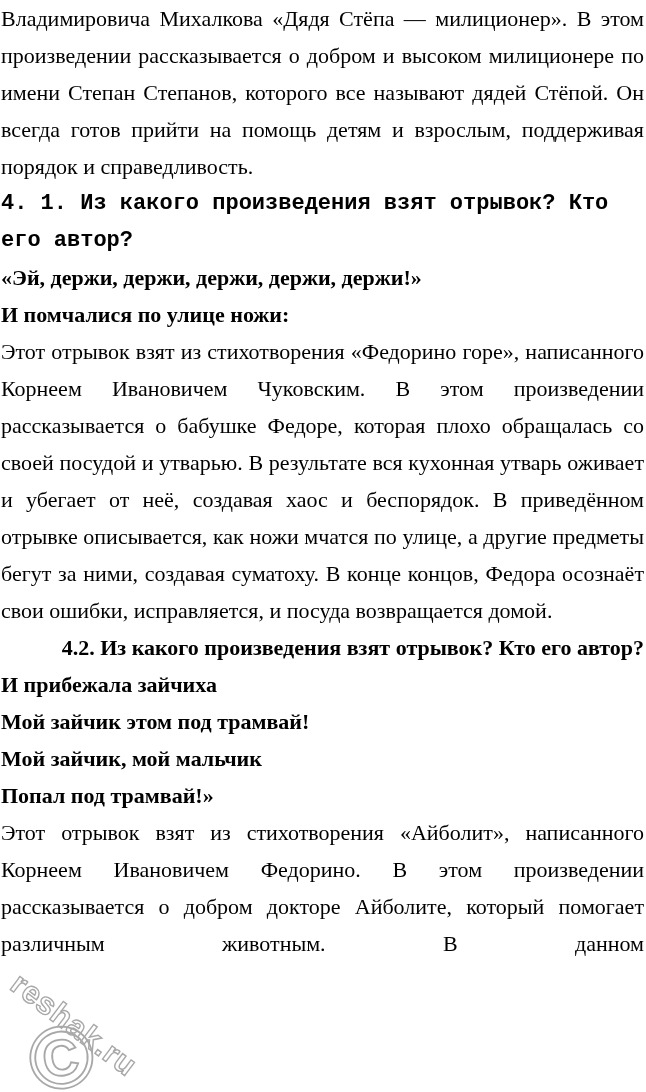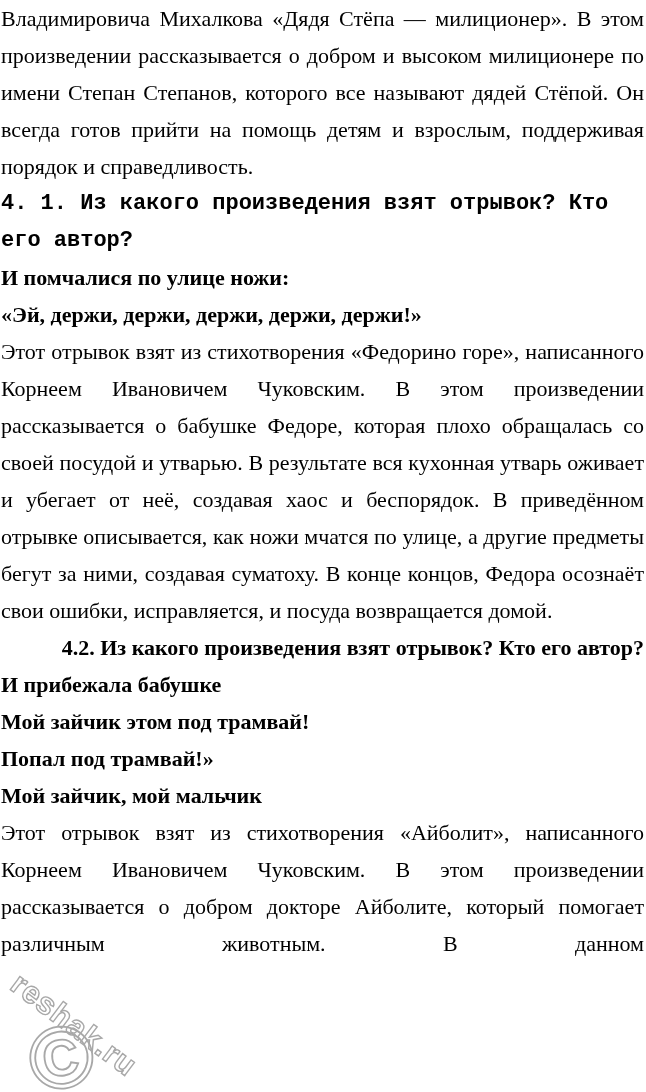--- a/index.html
+++ b/index.html
@@ -74,27 +74,27 @@
 
   <div class="watermark" aria-hidden="true">
     <span class="wm-text">reshak.ru</span>
     <span class="wm-copy">©</span>
   </div>
 
   <p class="para para-first">Владимировича Михалкова «Дядя Стёпа — милиционер». В этом произведении рассказывается о добром и высоком милиционере по имени Степан Степанов, которого все называют дядей Стёпой. Он всегда готов прийти на помощь детям и взрослым, поддерживая порядок и справедливость.</p>
 
   <p class="heading heading-first">4. 1. Из какого произведения взят отрывок? Кто его автор?</p>
 
+  <p class="verse">«Эй, держи, держи, держи, держи, держи!»</p>
   <p class="verse">И помчалися по улице ножи:</p>
-  <p class="verse">«Эй, держи, держи, держи, держи, держи!»</p>
 
   <p class="para">Этот отрывок взят из стихотворения «Федорино горе», написанного Корнеем Ивановичем Чуковским. В этом произведении рассказывается о бабушке Федоре, которая плохо обращалась со своей посудой и утварью. В результате вся кухонная утварь оживает и убегает от неё, создавая хаос и беспорядок. В приведённом отрывке описывается, как ножи мчатся по улице, а другие предметы бегут за ними, создавая суматоху. В конце концов, Федора осознаёт свои ошибки, исправляется, и посуда возвращается домой.</p>
 
   <p class="heading heading-second">4.2. Из какого произведения взят отрывок? Кто его автор?</p>
 
-  <p class="verse">И прибежала бабушке</p>
+  <p class="verse">И прибежала зайчиха</p>
   <p class="verse">Мой зайчик этом под трамвай!</p>
+  <p class="verse">Мой зайчик, мой мальчик</p>
   <p class="verse">Попал под трамвай!»</p>
-  <p class="verse">Мой зайчик, мой мальчик</p>
 
-  <p class="para para-cut">Этот отрывок взят из стихотворения «Айболит», написанного Корнеем Ивановичем Чуковским. В этом произведении рассказывается о добром докторе Айболите, который помогает различным животным. В данном</p>
+  <p class="para para-cut">Этот отрывок взят из стихотворения «Айболит», написанного Корнеем Ивановичем Федорино. В этом произведении рассказывается о добром докторе Айболите, который помогает различным животным. В данном</p>
 
 </div>
 
 </body></html>

